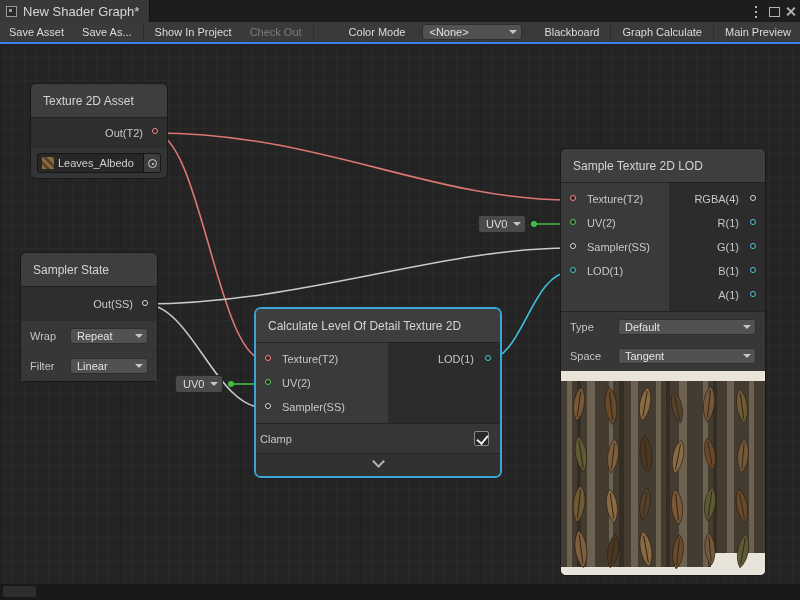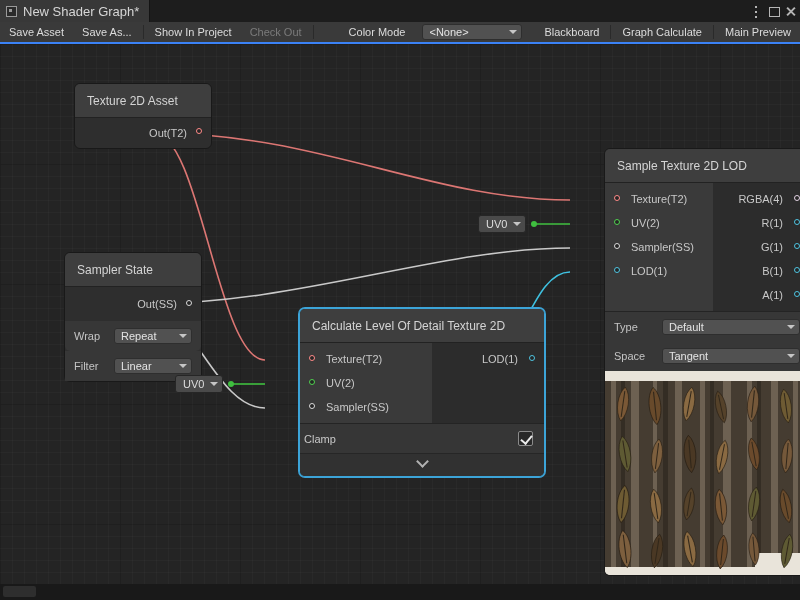--- a/index.html
+++ b/index.html
@@ -50,21 +50,21 @@
       linear-gradient(90deg, rgba(255,255,255,.025) 1px, transparent 1px),
       linear-gradient(rgba(0,0,0,.28) 1px, transparent 1px),
       linear-gradient(90deg, rgba(0,0,0,.28) 1px, transparent 1px);
     background-size:12px 12px, 12px 12px, 120px 120px, 120px 120px;
   }
   .edges { position:absolute; left:0; top:0; width:800px; height:600px; z-index:1; pointer-events:none; }
   .edges path { fill:none; stroke-width:1.6px; }
   
   .node {
     position:absolute; background:#2e2e2e; border:1px solid #191919; border-radius:6px;
-    z-index:2; color:#c6c6c6;margin-left:44px;
+    z-index:2; color:#c6c6c6;
   }
   .node.selected { border-color:#3CA4D8; box-shadow:0 0 0 1px #3CA4D8; }
   .node-header {
     height:34px; line-height:34px; background:#3e3e3e; border-bottom:1px solid #222222;
     border-radius:5px 5px 0 0; padding:0 12px; font-size:12px; color:#d4d4d4;
     white-space:nowrap; overflow:hidden;
   }
   .ring {
     position:absolute; width:6px; height:6px; border-radius:50%;
     border:1.5px solid #ffffff; background:#252525;
@@ -159,20 +159,27 @@
     <path d="M233,384 C245,384 252,384 265,384" style="stroke: rgb(63, 191, 63);"></path>
     <circle cx="534" cy="224" r="3" style="fill: rgb(63, 191, 63);"></circle>
     <circle cx="231" cy="384" r="3" style="fill: rgb(63, 191, 63);"></circle>
   </svg>
 
   <div class="node" style="left:30px; top:83px; width:138px;">
     <div class="node-header">Texture 2D Asset</div>
     <div class="row-out">
       <span>Out(T2)</span>
       <span class="ring" style="border-color: rgb(255, 138, 136);"></span>
+    </div>
+    <div class="obj-row">
+      <div class="obj-field">
+        <span class="obj-thumb"></span>
+        <span class="obj-label">Leaves_Albedo</span>
+        <span class="obj-picker"></span>
+      </div>
     </div>
   </div>
 
   <div class="node" style="left:20px; top:252px; width:138px;">
     <div class="node-header">Sampler State</div>
     <div class="row-out" style="height:34px; line-height:34px;">
       <span>Out(SS)</span>
       <span class="ring" style="top: 13px; border-color: rgb(218, 218, 218);"></span>
     </div>
     <div class="ctl-row" style="border-radius:0 0 5px 5px;">

